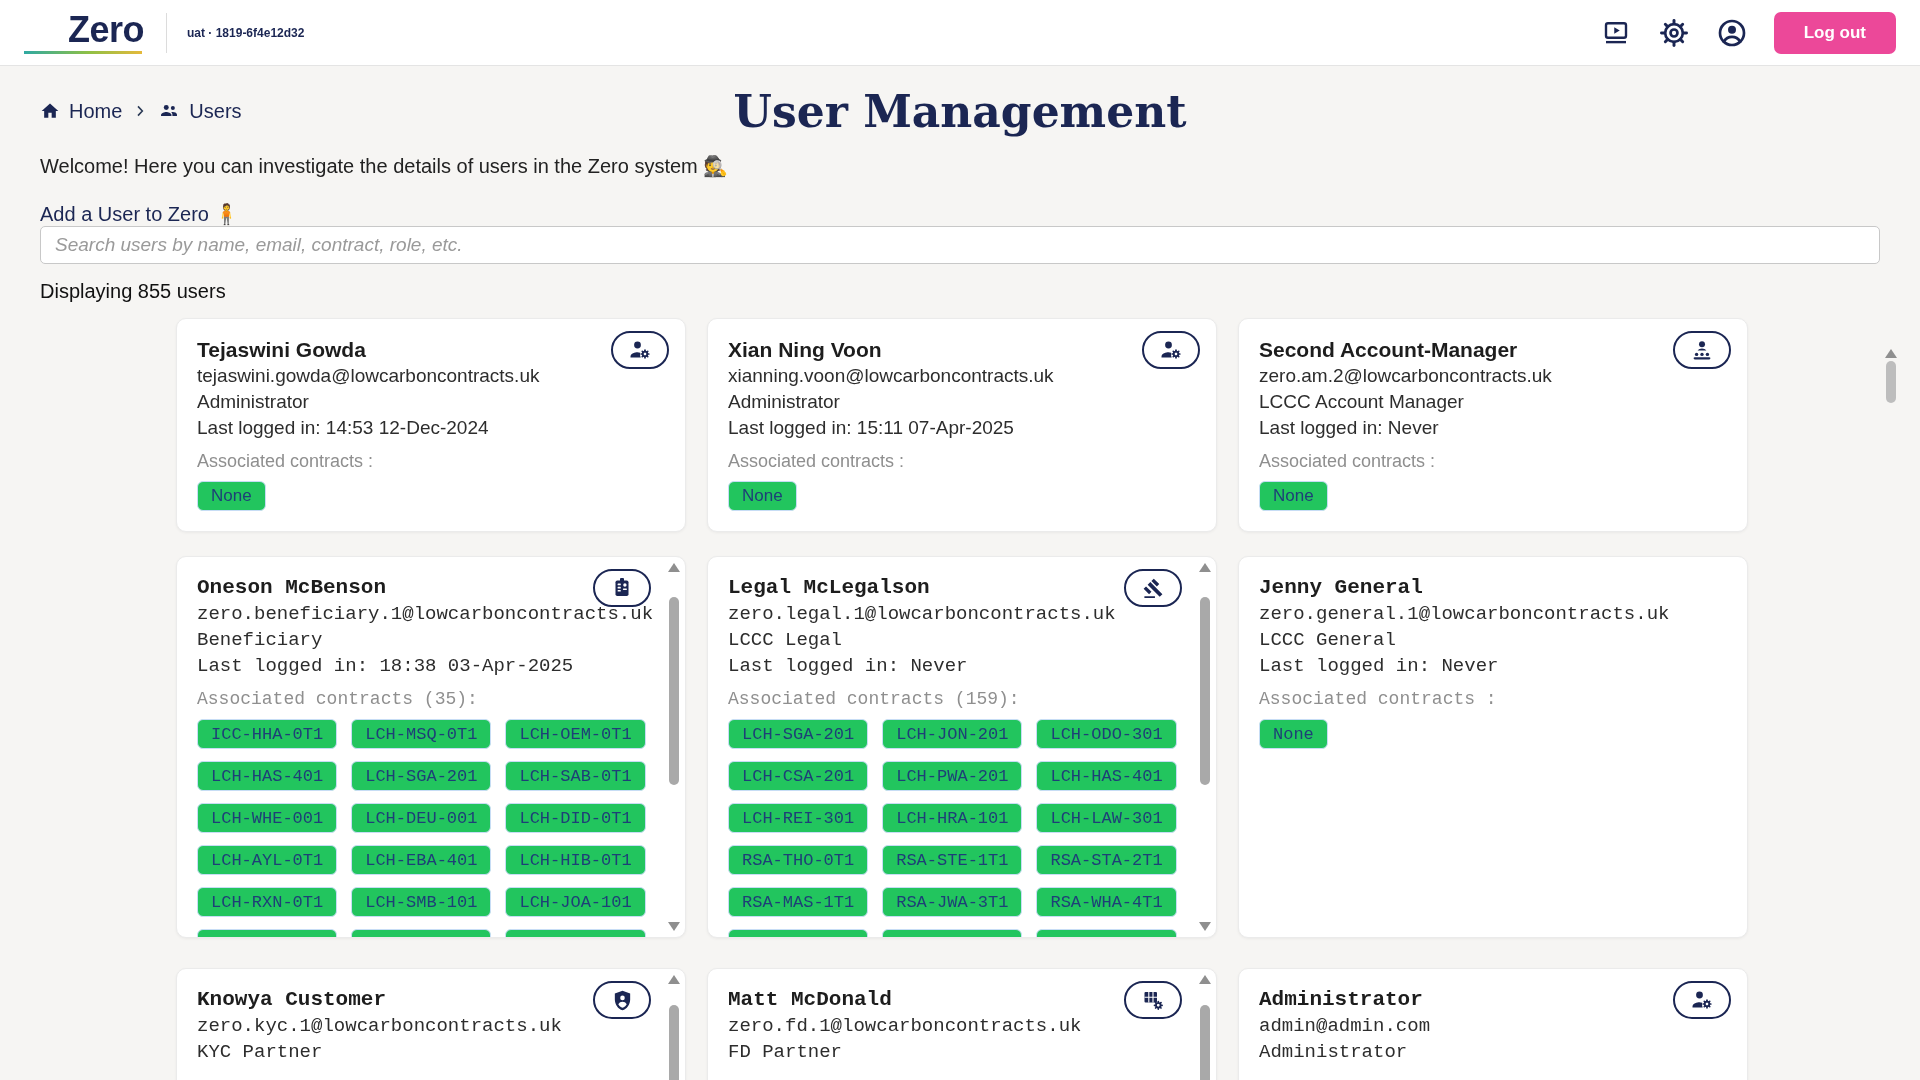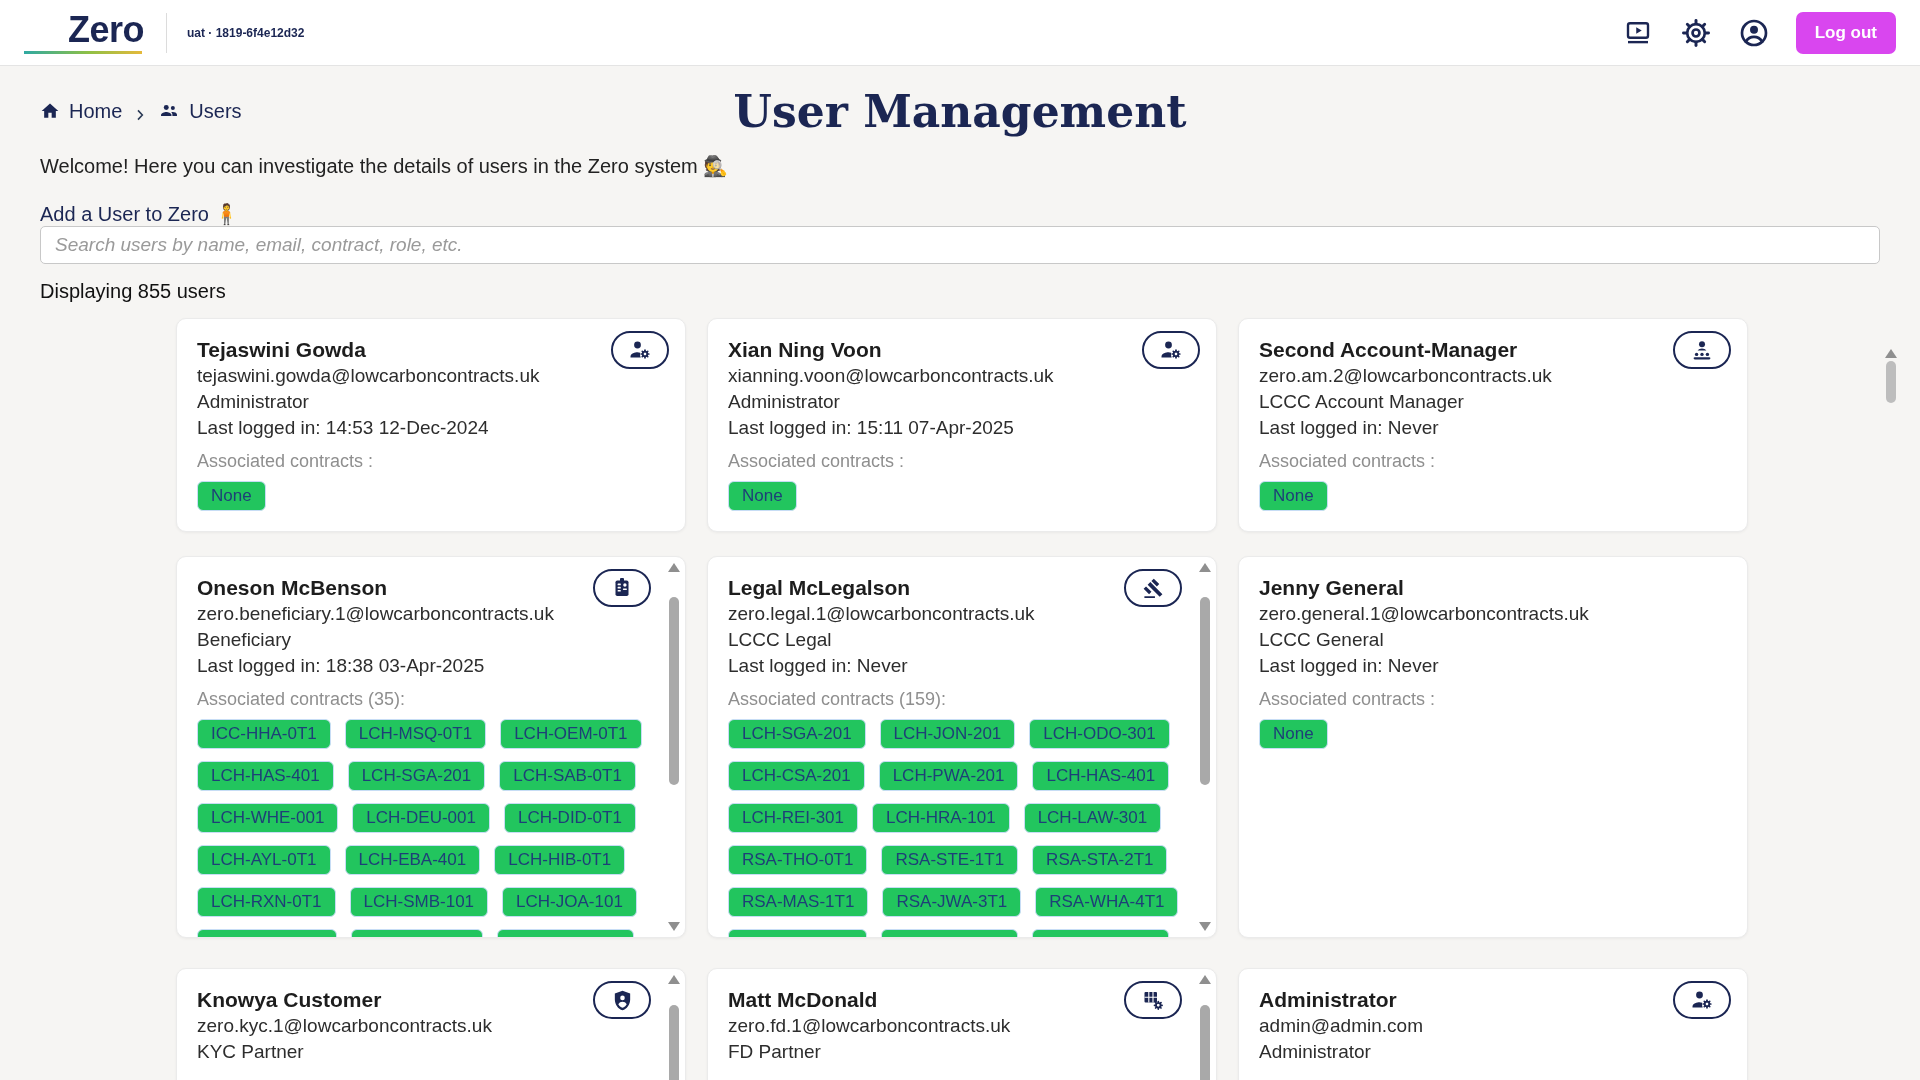--- a/index.html
+++ b/index.html
@@ -10,27 +10,27 @@
   .topbar { height:66px; background:#ffffff; border-bottom:1px solid #e4e4e4;
             display:flex; align-items:center; padding:0 24px; position:relative; }
   .logo-wrap { display:flex; flex-direction:column; margin-left:0; }
   .logo-text { font-size:36px; font-weight:600; color:#1b2653; letter-spacing:-0.5px; line-height:38px;margin-left:44px; }
   .logo-underline { width:118px; height:3px; margin-top:2px;
                     background:linear-gradient(90deg,#2fa9a2 0%, #8fc045 55%, #e5b93b 100%); }
   .topbar-divider { width:1px; height:40px; background:#dcdcdc; margin:0 20px 0 22px; }
   .env-label { font-size:12px; font-weight:700; color:#1b2653; }
   .topbar-right { margin-left:auto; display:flex; align-items:center; gap:26px; }
   .hicon { width:32px; height:32px; display:flex; align-items:center; justify-content:center; cursor:pointer; }
-  .logout-btn { background:#d946ef; color:#ffffff; font-size:17px; font-weight:700;
-                border:none; border-radius:7px; padding:11px 19px; cursor:pointer; }
+  .logout-btn { background:#ec4899; color:#ffffff; font-size:17px; font-weight:700;
+                border:none; border-radius:7px; padding:11px 30px; cursor:pointer; }
 
   
   .main { padding:0 40px; position:relative; }
   .head-band { position:relative; height:46px; margin-top:22px; display:flex; align-items:center; }
-  .breadcrumb { display:flex; align-items:flex-end; gap:10px; }
+  .breadcrumb { display:flex; align-items:center; gap:10px; }
   .crumb { display:flex; align-items:center; gap:9px; color:#1b2653; font-size:20px; font-weight:500; cursor:pointer; }
   .page-title { position:absolute; left:50%; top:50%; transform:translate(-50%,-50%);
                 font-family:"DejaVu Serif", serif; font-weight:700; font-size:44px; color:#1b2653; }
 
   .welcome { margin-top:20px; font-size:20px; color:#222222; }
   .add-link { display:inline-block; margin-top:24px; font-size:20px; font-weight:500; color:#1b2653; cursor:pointer; text-decoration:none; }
 
   .search-input { margin-top:0; width:1840px; height:38px; border:1px solid #c8c8c8; border-radius:5px;
                   background:#ffffff; font-size:19px; padding:0 14px; color:#1f1f1f; outline:none;
                   font-family:"Liberation Sans", sans-serif;font-style:italic; }
@@ -40,21 +40,21 @@
 
   
   .grid { margin-top:15px; margin-left:136px; width:1572px; }
   .row { display:flex; gap:21px; }
   .row + .row { margin-top:24px; }
   .row.last { margin-top:30px; }
 
   .card { position:relative; width:510px; background:#ffffff; border:1px solid #ebebeb; border-radius:10px;
           box-shadow:0 1px 3px rgba(0,0,0,0.05); padding:14px 20px; overflow:hidden; }
   .h-small { height:214px; }
-  .h-tall  { height:382px; }
+  .h-tall  { height:382px;font-family:Liberation Mono, monospace; }
 
   .u-name { font-size:21px; font-weight:700; color:#1d1d1d; line-height:26px; margin-top:4px; }
   .u-line { font-size:19px; color:#2d2d2d; line-height:26px; }
   .u-label { margin-top:8px; font-size:18px; color:#8f8f8f; line-height:24px; }
 
   .chips { margin-top:8px; display:flex; flex-wrap:wrap; gap:12px 14px; }
   .chip { display:inline-flex; align-items:center; justify-content:center; height:30px;
           background:#22c55e; color:#1e3f77; border:1px solid #c7ddf5; border-radius:6px;
           font-size:17px; font-weight:500; padding:0 13px; }
   .chip.wide { min-width:130px; }

